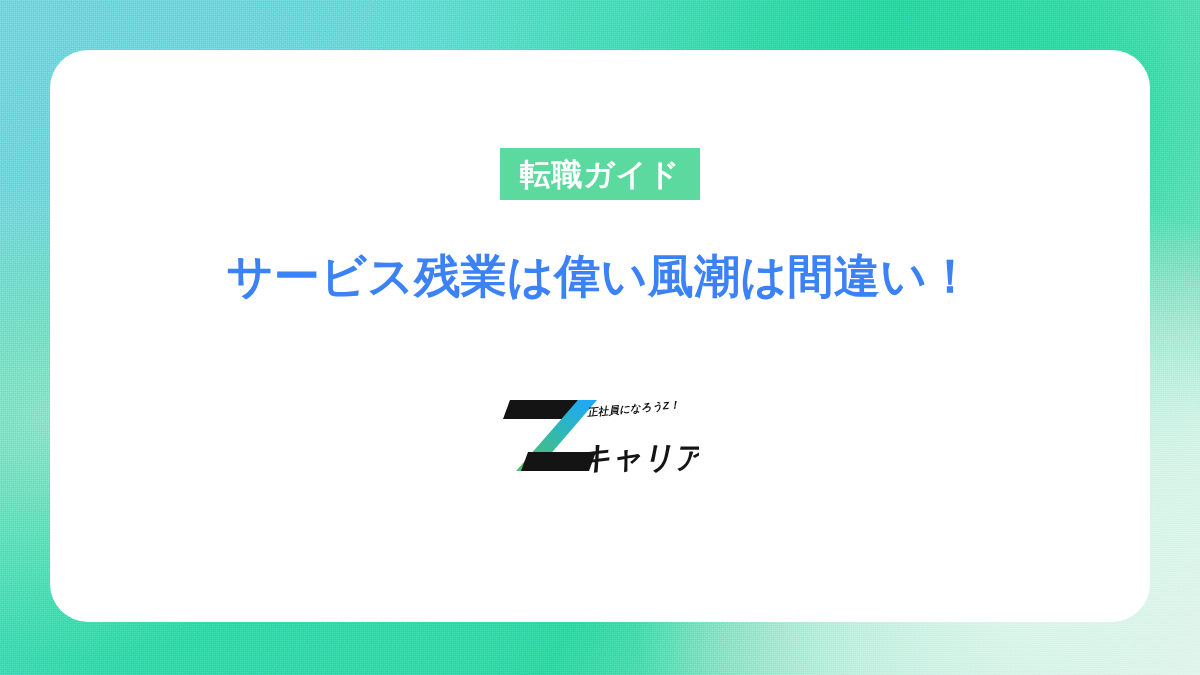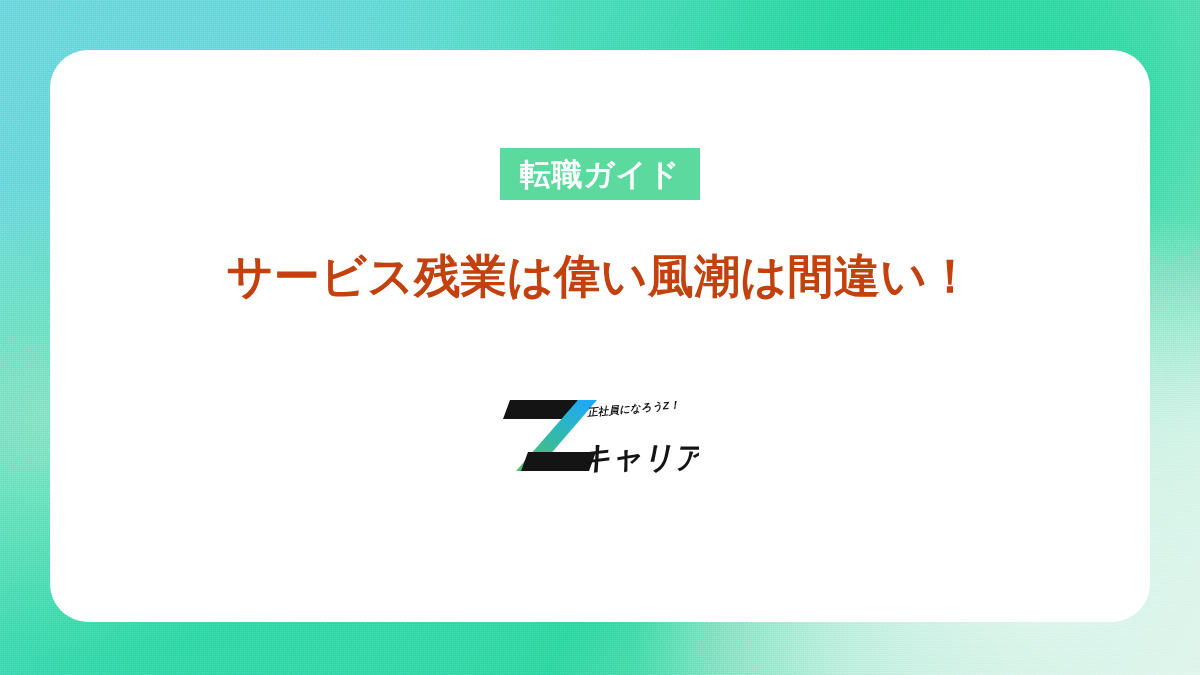--- a/index.html
+++ b/index.html
@@ -94,21 +94,21 @@
     font-size: 31px;
     font-weight: 700;
     letter-spacing: 0.02em;
     line-height: 1;
     box-sizing: border-box;
   }
 
   
   .title {
     margin-top: 44px;
-    color: #c2410c;
+    color: #3b82f6;
     font-size: 46px;
     font-weight: 700;
     line-height: 1.42;
     text-align: center;
     letter-spacing: 0.005em;
     max-width: 980px;
   }
   .title-line { display: block; white-space: nowrap; }
 
   

